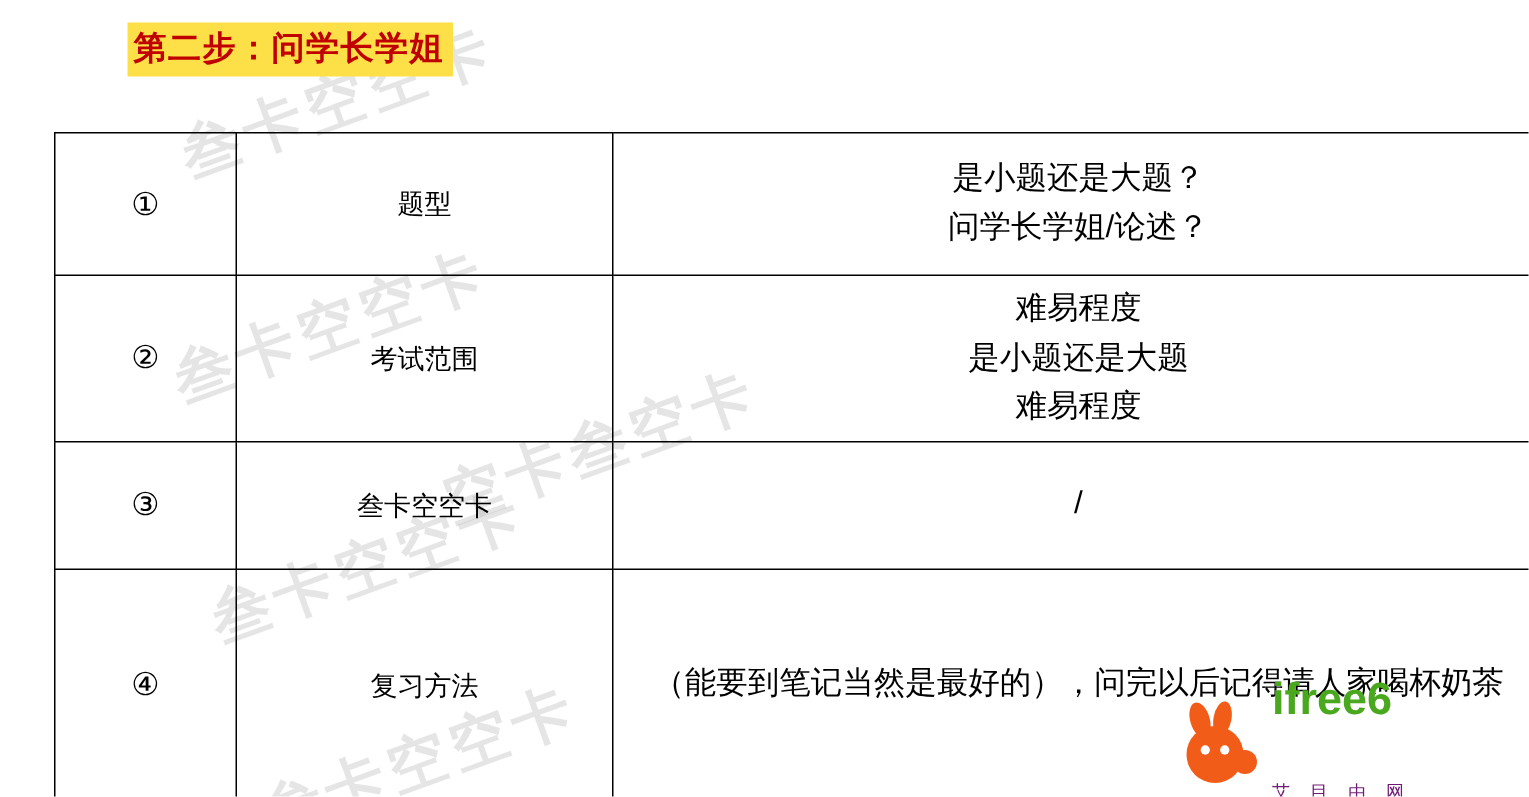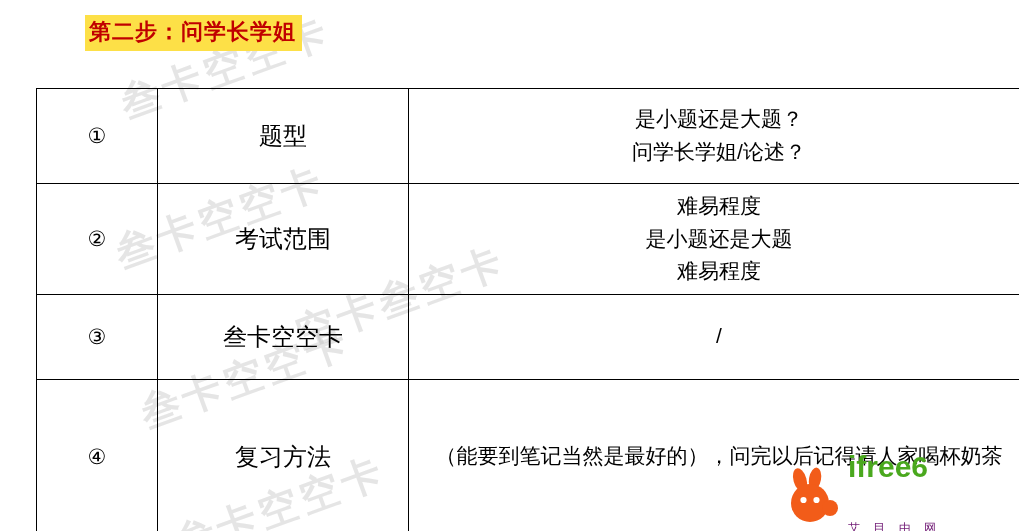--- a/index.html
+++ b/index.html
@@ -79,21 +79,21 @@
     font-family: "Liberation Sans", sans-serif;
     color: #000000;
     background: transparent;
   }
   td.col-num {
     width: 118px;
     font-size: 21px;
   }
   td.col-label {
     width: 248px;
-    font-size: 24px;
+    font-size: 18px;
   }
   td.col-content {
     width: 584px;
     font-size: 21px;
     line-height: 1.55;
     padding: 6px 18px;
   }
   tr.r1 td { height: 82px; }
   tr.r2 td { height: 92px; }
   tr.r3 td { height: 72px; }

